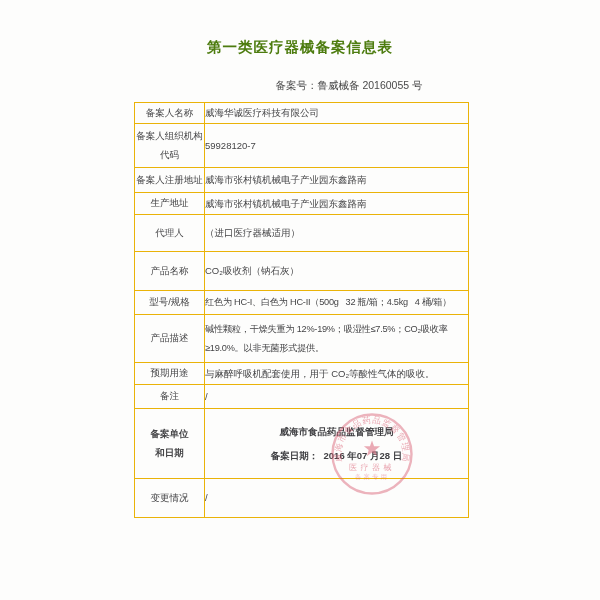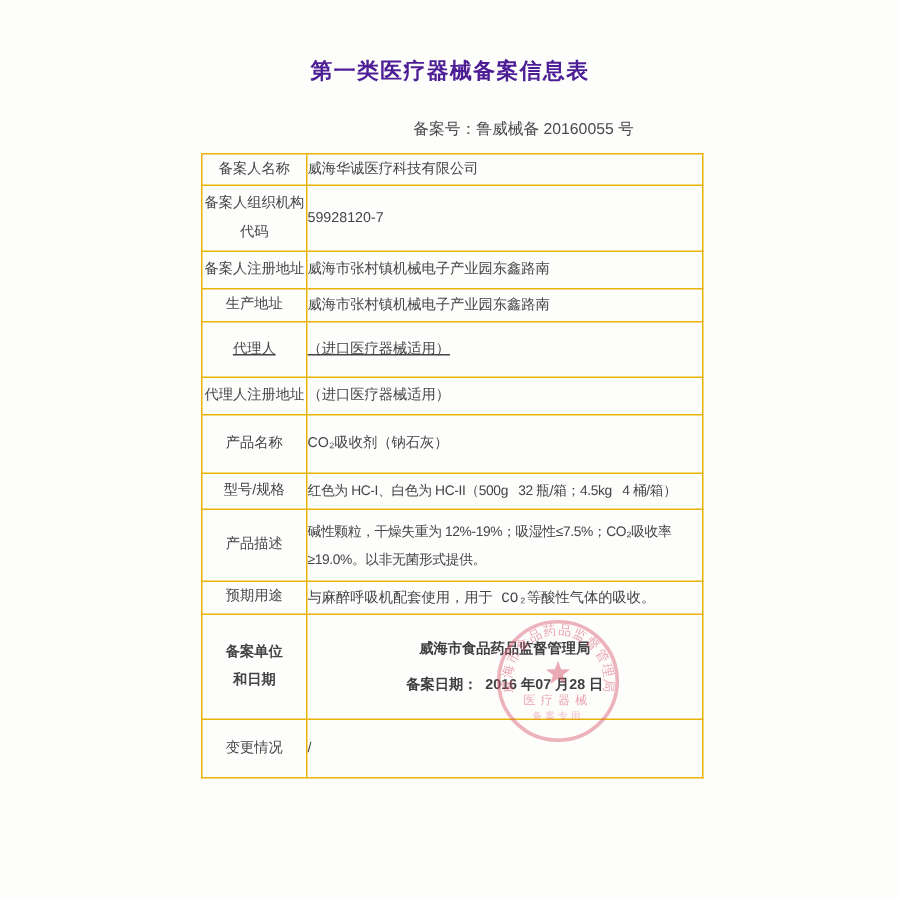--- a/index.html
+++ b/index.html
@@ -8,21 +8,21 @@
     background: #fdfdfc;
     font-family: "Liberation Sans", "DejaVu Sans", sans-serif;
     color: #444;
     overflow: hidden;
   }
   .page { position: relative; width: 600px; height: 600px; background: #fdfdfc; }
 
   .title {
     position: absolute; top: 38px; left: 0; width: 600px;
     text-align: center;
-    font-size: 14.5px; font-weight: bold; color: #4c1d95;
+    font-size: 14.5px; font-weight: bold; color: #4d7c0f;
     letter-spacing: 1px;
   }
   .regno {
     position: absolute; top: 79px; left: 0; width: 600px;
     padding-left: 98px; box-sizing: border-box;
     text-align: center;
     font-size: 10.5px; color: #4a4a4a;
   }
 
   table.form {
@@ -48,26 +48,26 @@
     text-align: left;
     white-space: pre;
     padding-left: 8px;
     line-height: 1.8;
   }
   td.val.long { font-size: 9.2px; letter-spacing: -0.25px; line-height: 2.0; margin-left: 38px; }
   tr.r1  { height: 21px; }
   tr.r2  { height: 44px; margin-top: 14px; }
   tr.r3  { height: 25px; margin-left: 12px; }
   tr.r4  { height: 22px; }
-  tr.r5  { height: 37px; text-decoration: underline; }
+  tr.r5  { height: 37px; }
   tr.r6  { height: 25px; }
   tr.r7  { height: 39px; }
   tr.r8  { height: 24px; }
   tr.r9  { height: 48px; }
-  tr.r10 { height: 22px; font-family: Liberation Mono, monospace; }
+  tr.r10 { height: 22px; }
   tr.r11 { height: 24px; }
   tr.r12 { height: 70px; font-weight: bold; }
   tr.r13 { height: 39px; }
   td.unitcell {
     text-align: center;
     padding-left: 72px;
     padding-top: 10px;
     line-height: 24px;
     vertical-align: top;
     white-space: pre;
@@ -109,40 +109,40 @@
       <td class="val">威海市张村镇机械电子产业园东鑫路南</td>
     </tr>
     <tr class="r4">
       <td class="lab">生产地址</td>
       <td class="val">威海市张村镇机械电子产业园东鑫路南</td>
     </tr>
     <tr class="r5">
       <td class="lab">代理人</td>
       <td class="val">（进口医疗器械适用）</td>
     </tr>
-    <tr class="r6">
-      <td class="lab">代理人注册地址</td>
-      <td class="val">（进口医疗器械适用）</td>
-    </tr>
     <tr class="r7">
       <td class="lab">产品名称</td>
       <td class="val">CO₂吸收剂（钠石灰）</td>
     </tr>
     <tr class="r8">
       <td class="lab">型号/规格</td>
       <td class="val long">红色为 HC-I、白色为 HC-II（500g   32 瓶/箱；4.5kg   4 桶/箱）</td>
     </tr>
     <tr class="r9">
       <td class="lab">产品描述</td>
       <td class="val long">碱性颗粒，干燥失重为 12%-19%；吸湿性≤7.5%；CO₂吸收率
 ≥19.0%。以非无菌形式提供。</td>
     </tr>
     <tr class="r10">
       <td class="lab">预期用途</td>
       <td class="val">与麻醉呼吸机配套使用，用于 CO₂等酸性气体的吸收。</td>
+    </tr>
+    <tr class="r11">
+      <td class="lab">备注</td>
+      <td class="val">/</td>
     </tr>
     <tr class="r12">
       <td class="lab">备案单位
 和日期</td>
       <td class="unitcell">威海市食品药品监督管理局
 备案日期：  2016 年07 月28 日</td>
     </tr>
     <tr class="r13">
       <td class="lab">变更情况</td>
       <td class="val vtop">/</td>

